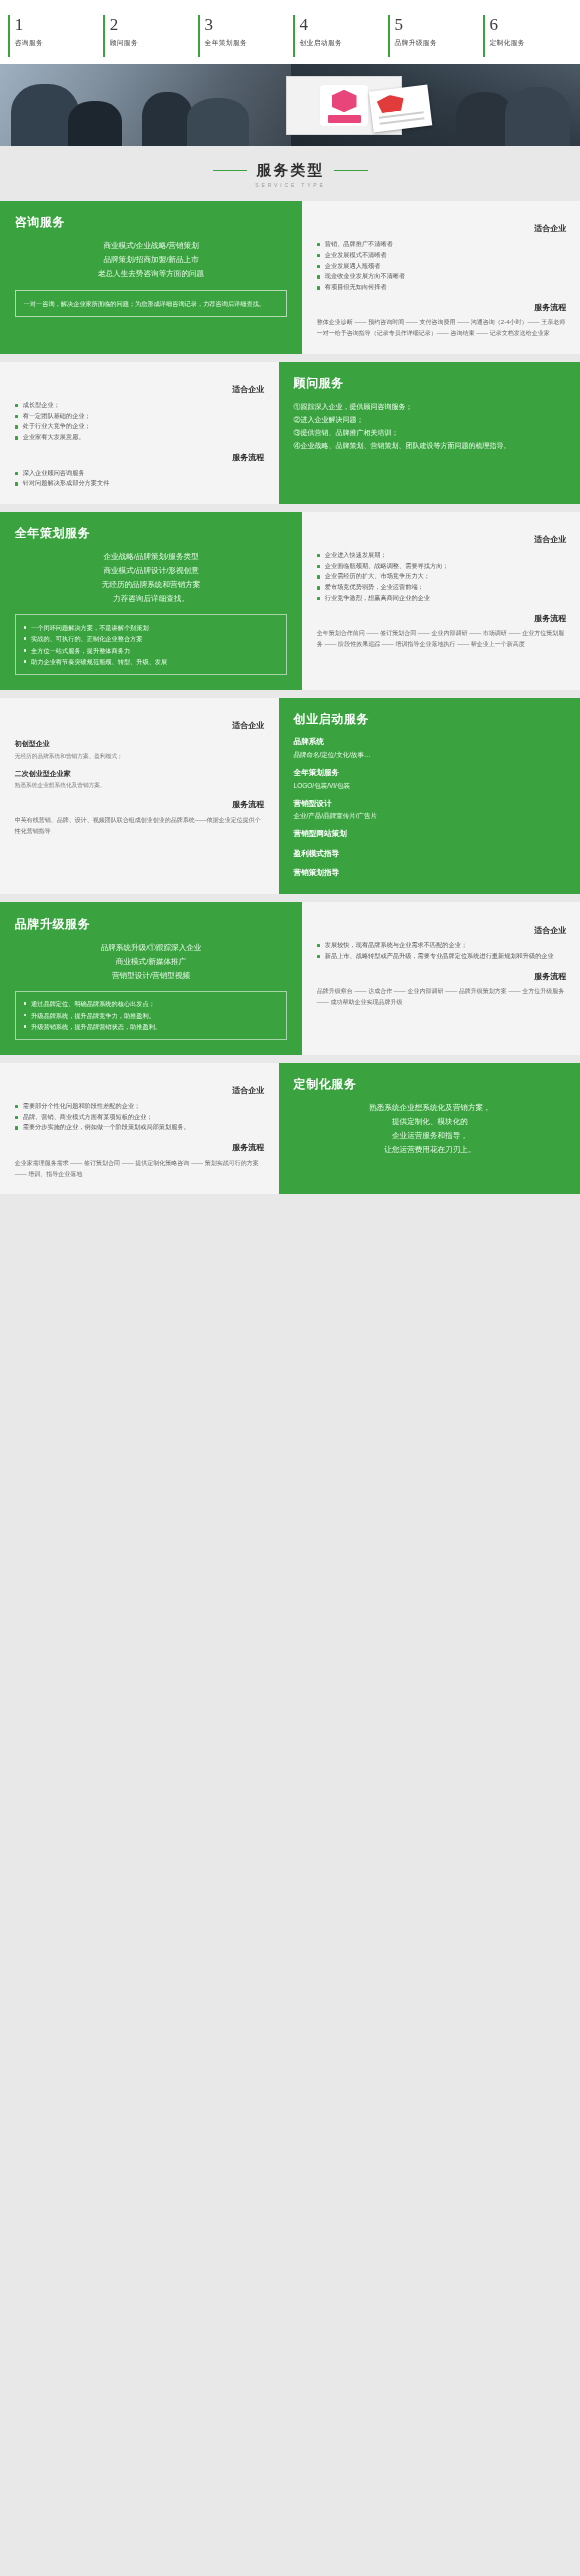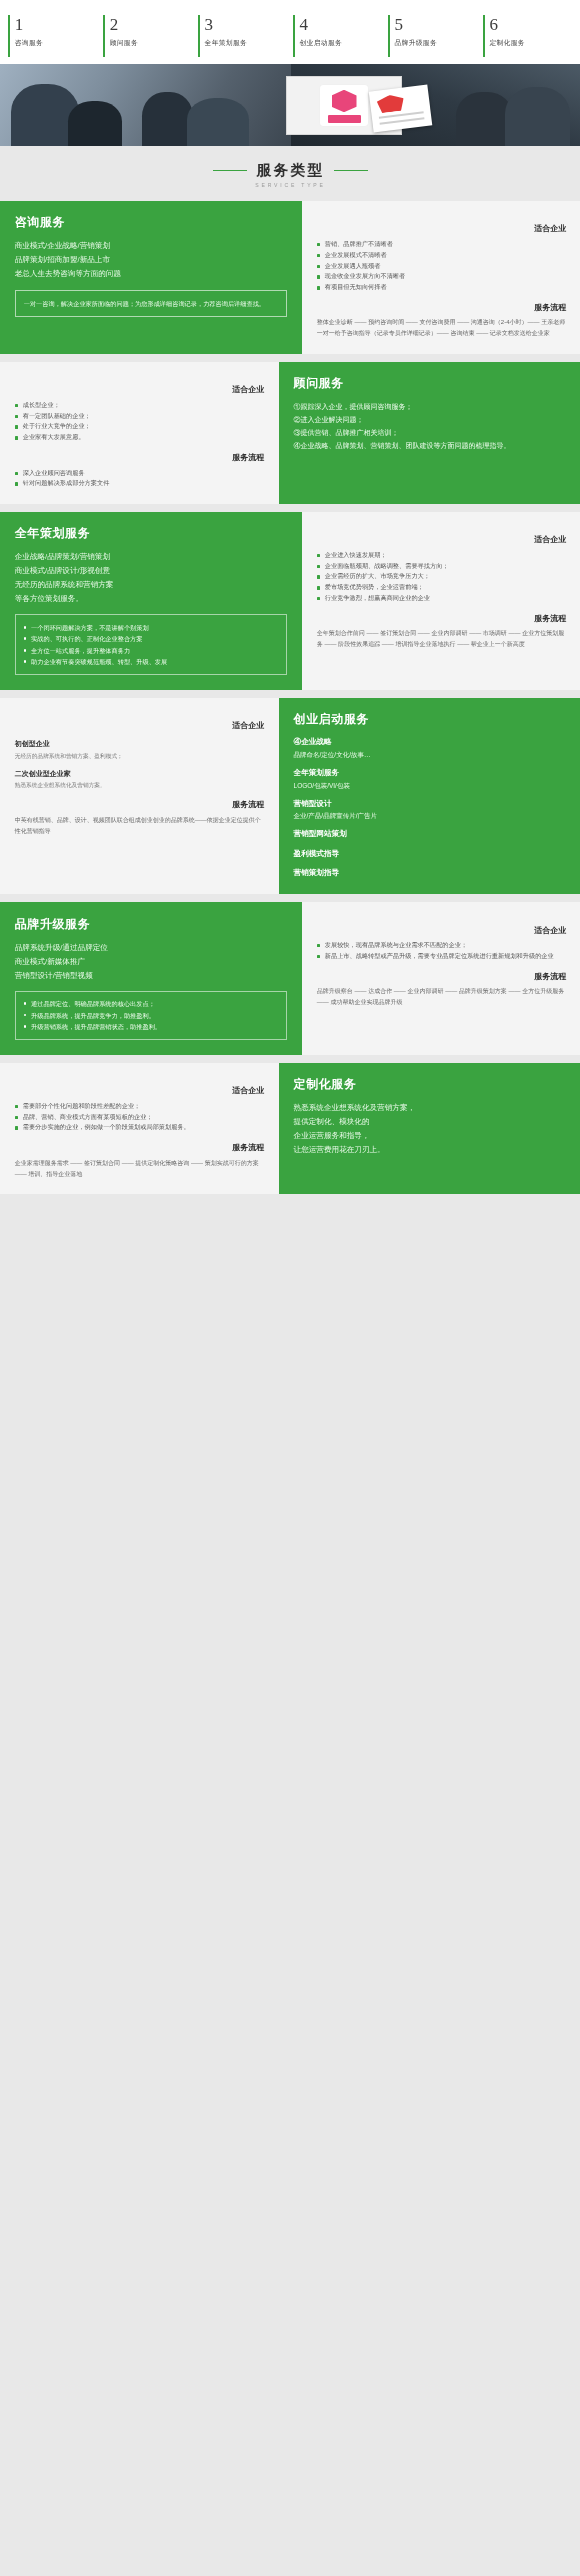--- a/index.html
+++ b/index.html
@@ -145,21 +145,21 @@
   .grey  { background:#f4f4f4; color:#3d3d3d; }
 
   .panel h3 {
     font-size:12px;
     font-weight:bold;
     margin-bottom:8px;
     letter-spacing:0.6px;
   }
   .green h3 { color:#fff; }
 
-  .lead { font-size:7px; line-height:12.5px; }
+  .lead { font-size:7px; line-height:12.5px;text-align:center; }
   .green .lead { color:#eafbe9; }
 
   .lead.big { font-size:7.6px; line-height:14px; }
 
   .subhead {
     font-size:8px; font-weight:bold; margin:9px 0 4.5px;
   }
   .grey  .subhead { color:#2f2f2f;text-align:right; }
 
   ul.dots { list-style:none; }
@@ -323,24 +323,24 @@
         <li>③提供营销、品牌推广相关培训；</li>
         <li>④企业战略、品牌策划、营销策划、团队建设等方面问题的梳理指导。</li>
       </ul>
     </div>
   </div>
 
   <div class="block b-left-green">
     <div class="panel green">
       <h3>全年策划服务</h3>
       <div class="lead big">
-        <div>企业战略/品牌策划/营销策划</div>
+        <div>企业战略/品牌策划/服务类型</div>
         <div>商业模式/品牌设计/形视创意</div>
         <div>无经历的品牌系统和营销方案</div>
-        <div>等各方位策划服务。</div>
+        <div>力荐咨询后详细查找。</div>
       </div>
       <ul class="bullet-box">
         <li>一个闭环问题解决方案，不是讲解个别策划</li>
         <li>实战的、可执行的、正制化企业整合方案</li>
         <li>全方位一站式服务，提升整体商务力</li>
         <li>助力企业有节奏突破规范瓶颈、转型、升级、发展</li>
       </ul>
     </div>
     <div class="panel grey">
       <div class="subhead">适合企业</div>
@@ -361,37 +361,37 @@
       <div class="subhead">适合企业</div>
       <div class="feat" style="color:#2f2f2f;font-size:7px">初创型企业</div>
       <div class="mini">无经历的品牌系统和营销方案、盈利模式；</div>
       <div class="feat" style="color:#2f2f2f;font-size:7px">二次创业型企业家</div>
       <div class="mini">熟悉系统企业想系统化及营销方案。</div>
       <div class="subhead">服务流程</div>
       <div class="flowtext">中英有线营销、品牌、设计、视频团队联合组成创业创业的品牌系统——依据企业定位提供个性化营销指导</div>
     </div>
     <div class="panel green">
       <h3>创业启动服务</h3>
-      <div class="feat">④企业战略</div>
+      <div class="feat">品牌系统</div>
       <div class="featsub">品牌命名/定位/文化/故事…</div>
       <div class="feat">全年策划服务</div>
       <div class="featsub">LOGO/包装/VI/包装</div>
       <div class="feat">营销型设计</div>
       <div class="featsub">企业/产品/品牌宣传片/广告片</div>
       <div class="feat">营销型网站策划</div>
       <div class="feat">盈利模式指导</div>
       <div class="feat">营销策划指导</div>
     </div>
   </div>
 
   <div class="block b-left-green">
     <div class="panel green">
       <h3>品牌升级服务</h3>
       <div class="lead big">
-        <div>品牌系统升级/通过品牌定位</div>
+        <div>品牌系统升级/①跟踪深入企业</div>
         <div>商业模式/新媒体推广</div>
         <div>营销型设计/营销型视频</div>
       </div>
       <ul class="bullet-box">
         <li>通过品牌定位、明确品牌系统的核心出发点；</li>
         <li>升级品牌系统，提升品牌竞争力，助推盈利。</li>
         <li>升级营销系统，提升品牌营销状态，助推盈利。</li>
       </ul>
     </div>
     <div class="panel grey">

